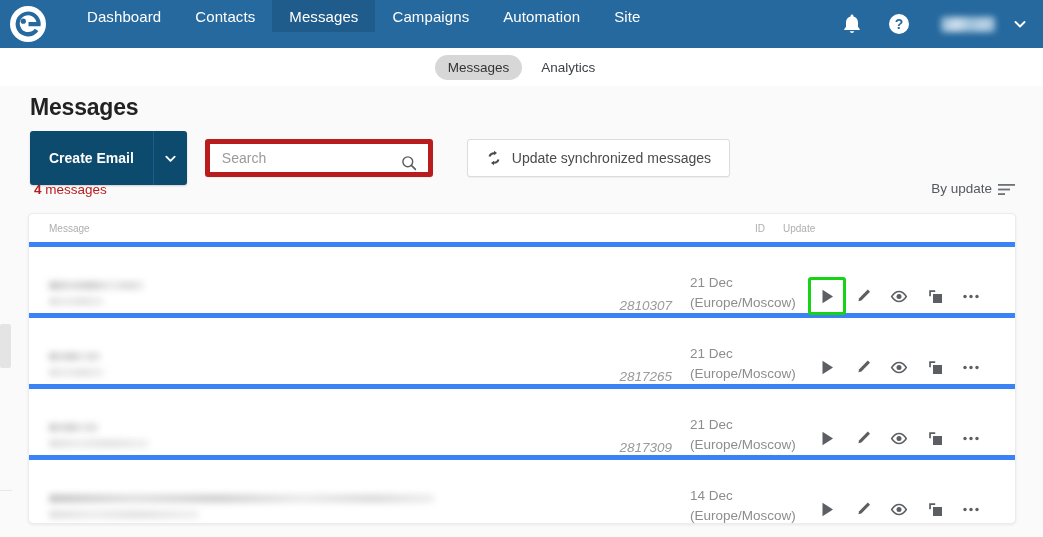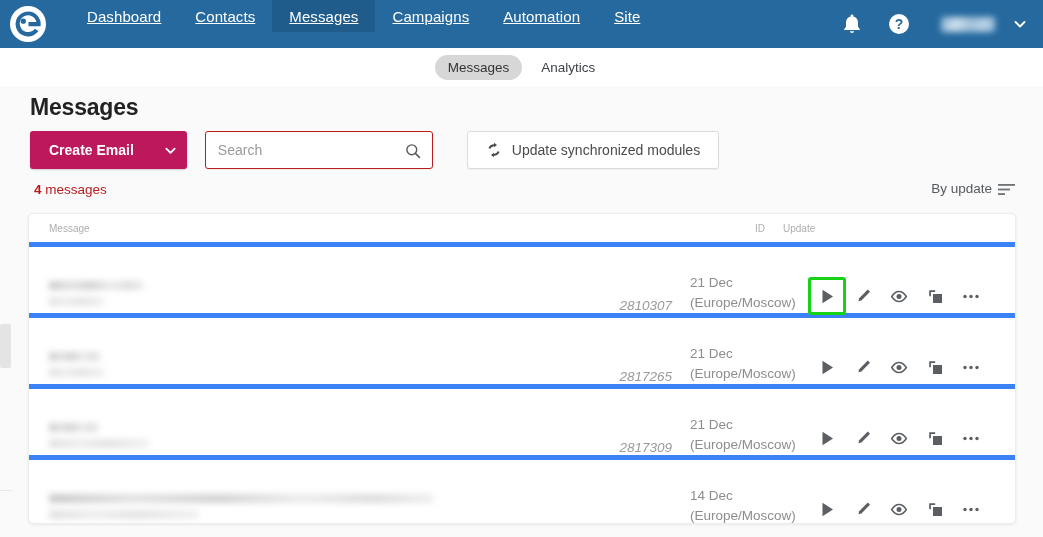--- a/index.html
+++ b/index.html
@@ -31,21 +31,20 @@
   .logo svg { display: block; }
   .nav-links { display: flex; align-items: stretch; height: 48px; margin-left: 24px; }
   .nav-link {
     display: flex; align-items: center;
     padding: 7px 17px; height: 32px;
     color: #ffffff;
     font-size: 15px;
     letter-spacing: .1px;
     cursor: pointer;
     white-space: nowrap;
-    text-decoration: underline;
   }
   .nav-link.active { background: #1f5c8b; }
 
   .nav-right {
     margin-left: auto; display: flex; align-items: center;
     height: 48px; padding-right: 16px;
   }
   .icon-bell { width: 22px; height: 24px; margin-right: 24px; cursor: pointer; }
   .icon-help { width: 24px; height: 24px; margin-right: 30px; cursor: pointer; }
   .user-name {
@@ -85,22 +84,22 @@
     position: absolute; left: 30px; top: 8px;
     font-size: 23px; font-weight: bold; color: #222;
     letter-spacing: -.2px;
   }
 
   
   .toolbar { position: absolute; left: 30px; top: 45px; display: flex; align-items: center; }
 
   .btn-create {
     display: flex; align-items: stretch;
-    height: 38px; border-radius: 3px; overflow: hidden;
-    background: #be185d;
+    height: 54px; border-radius: 3px; overflow: hidden;
+    background: #0c4a6e;
     box-shadow: 0 1px 2px rgba(0,0,0,.18);
     cursor: pointer;
     justify-content: flex-end;
   }
   .btn-create-main {
     display: flex; align-items: center;
     padding: 0 19px;
     color: #fff; font-size: 14px; font-weight: bold;
     white-space: nowrap;
   }
@@ -108,21 +107,21 @@
     width: 34px;
     display: flex; align-items: center; justify-content: center;
     border-left: 1px solid #1c5d8e;
   }
 
   .search-box {
     position: relative;
     margin-left: 18px;
     width: 228px; height: 38px;
     background: #fff;
-    border: 1px solid #b91c1c;
+    border: 5px solid #b91c1c;
     border-radius: 3px;
     display: flex; align-items: center;
     box-shadow: 0 1px 1px rgba(0,0,0,.05);
   }
   .search-box input {
     border: none; outline: none; background: transparent;
     font-family: "Liberation Sans", sans-serif;
     font-size: 14px; color: #444;
     padding: 0 34px 0 12px;
     width: 100%; height: 100%;
@@ -323,21 +322,21 @@
 
     <div class="btn-update">
       <span class="sync-icon">
         <svg width="16" height="16" viewBox="0 0 16 16" aria-hidden="true">
           <path d="M8 2.2A5.8 5.8 0 0 0 2.5 6.2l1.9.6A3.8 3.8 0 0 1 8 4.2V2.2z" fill="#4b4b4b"></path>
           <path d="M8 13.8a5.8 5.8 0 0 0 5.5-4l-1.9-.6A3.8 3.8 0 0 1 8 11.8v2z" fill="#4b4b4b"></path>
           <path d="M8 .7l3 2.3-3 2.3z" fill="#4b4b4b"></path>
           <path d="M8 15.3l-3-2.3 3-2.3z" fill="#4b4b4b"></path>
         </svg>
       </span>
-      <span class="lbl">Update synchronized modules</span>
+      <span class="lbl">Update synchronized messages</span>
     </div>
   </div>
 
   <div class="count-row">
     <b>4</b><span> messages</span>
   </div>
 
   <div class="sort-row">
     <span class="lbl">By update</span>
     <span class="sort-icon">

